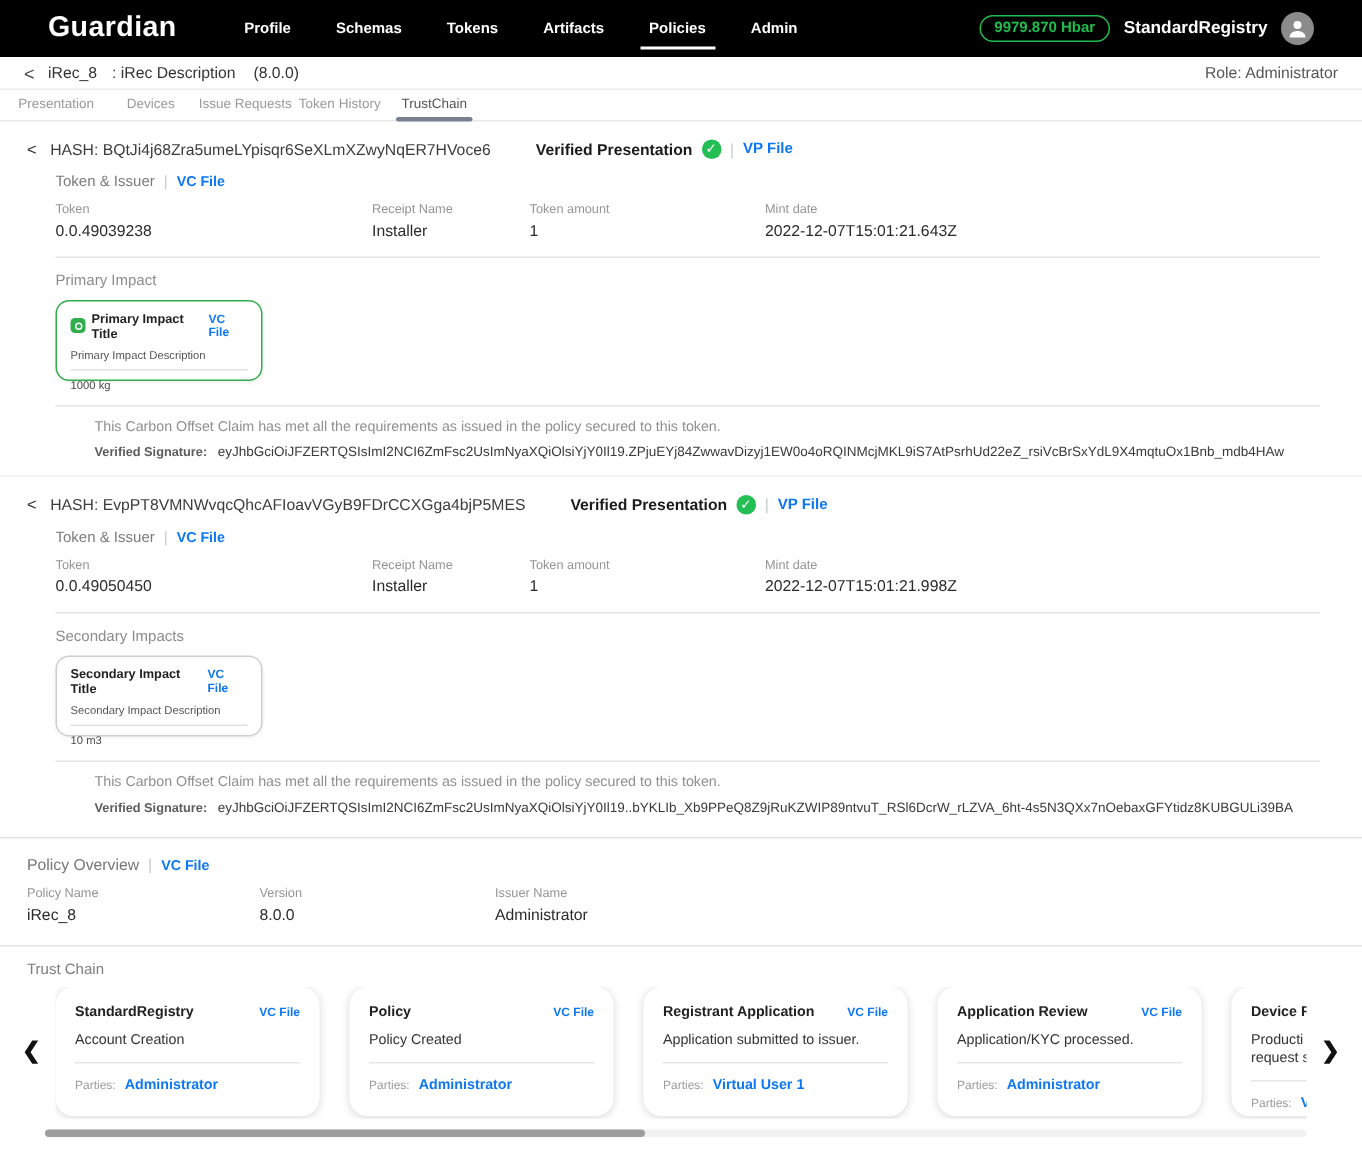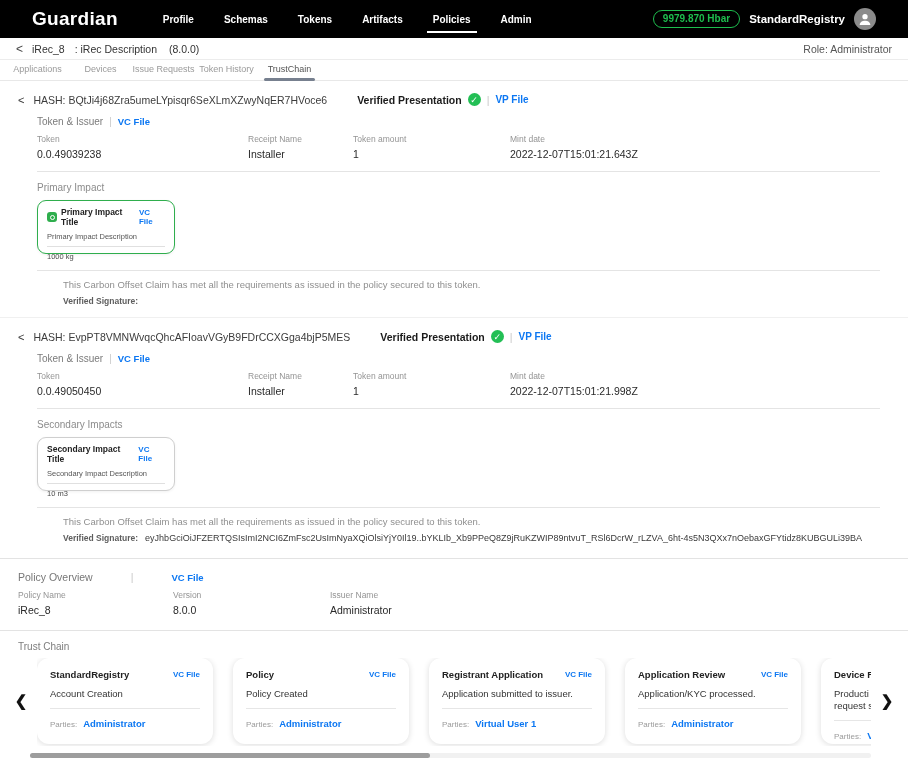--- a/index.html
+++ b/index.html
@@ -65,21 +65,21 @@
   .imp-desc { font-size:7.5px; color:#555; margin-top:5px; }
   .imp-line { border-top:1px solid #e0e0e0; margin-top:5px; }
   .imp-value { font-size:7.5px; color:#4a4a4a; margin-top:5px; }
   .claim { margin:8px 0 0 63px; font-size:9.5px; color:#8f8f8f; height:11px; }
   .sig-row { margin:6px 0 0 63px; display:flex; align-items:baseline; height:11px; }
   .sig-label { font-size:8.5px; font-weight:bold; color:#5d5d5d; flex:none; }
   .sig-value { font-size:9px; color:#3a3a3a; margin-left:7px; white-space:nowrap; }
   .group-end { border-top:1px solid #f0f0f0; margin-top:10px; }
   .full-div { border-top:1px solid #e3e3e3; margin-top:14px; }
   
-  .po-head { margin:12px 0 0 18px; font-size:10.5px; color:#777; height:12px; display:flex; align-items:center;gap:32px; }
+  .po-head { margin:12px 0 0 18px; font-size:10.5px; color:#777; height:12px; display:flex; align-items:center; }
   .po-head .link { font-size:9.5px; }
   
   .tc-head { margin:10px 0 0 18px; font-size:10px; color:#7d7d7d; height:11px; }
   .carousel { position:relative; height:88px; margin-top:6px; }
   .car-btn { position:absolute; top:32px; width:16px; height:22px; background:none; border:none;
     cursor:pointer; color:#111; font-size:15px; font-weight:bold; line-height:22px; padding:0; }
   .car-btn.left { left:13px; } .car-btn.right { right:13px; }
   .viewport { margin-left:37px; width:834px; height:88px; overflow:hidden; }
   .cards { display:flex; gap:20px; }
   .tc-card { flex:none; width:176px; height:86px; background:#fff; border-radius:12px;
@@ -122,21 +122,21 @@
 
 <div class="crumb">
   <span class="back">&lt;</span>
   <span class="pname">iRec_8</span>
   <span class="pdesc">: iRec Description</span>
   <span>(8.0.0)</span>
   <span class="role">Role: Administrator</span>
 </div>
 
 <div class="tabs">
-  <div class="tab">Applications</div>
+  <div class="tab">Presentation</div>
   <div class="tab">Devices</div>
   <div class="tab">Issue Requests</div>
   <div class="tab">Token History</div>
   <div class="tab active">TrustChain</div>
 </div>
 
 <div>
   <div class="hash-row">
     <span class="chev">&lt;</span>
     <span class="hash-text">
@@ -183,20 +183,21 @@
       <span class="link">VC File</span>
     </div>
     <div class="imp-desc">Primary Impact Description</div>
     <div class="imp-line"></div>
     <div class="imp-value">1000 kg</div>
   </div>
   <div class="hr" style="margin-top:16px"></div>
   <div class="claim">This Carbon Offset Claim has met all the requirements as issued in the policy secured to this token.</div>
   <div class="sig-row">
     <span class="sig-label">Verified Signature:</span>
+    <span class="sig-value">eyJhbGciOiJFZERTQSIsImI2NCI6ZmFsc2UsImNyaXQiOlsiYjY0Il19.ZPjuEYj84ZwwavDizyj1EW0o4oRQINMcjMKL9iS7AtPsrhUd22eZ_rsiVcBrSxYdL9X4mqtuOx1Bnb_mdb4HAw</span>
   </div>
   <div class="group-end"></div>
 </div>
 
 <div>
   <div class="hash-row">
     <span class="chev">&lt;</span>
     <span class="hash-text">
       <span>HASH:</span> <span>EvpPT8VMNWvqcQhcAFIoavVGyB9FDrCCXGga4bjP5MES</span>
     </span>

